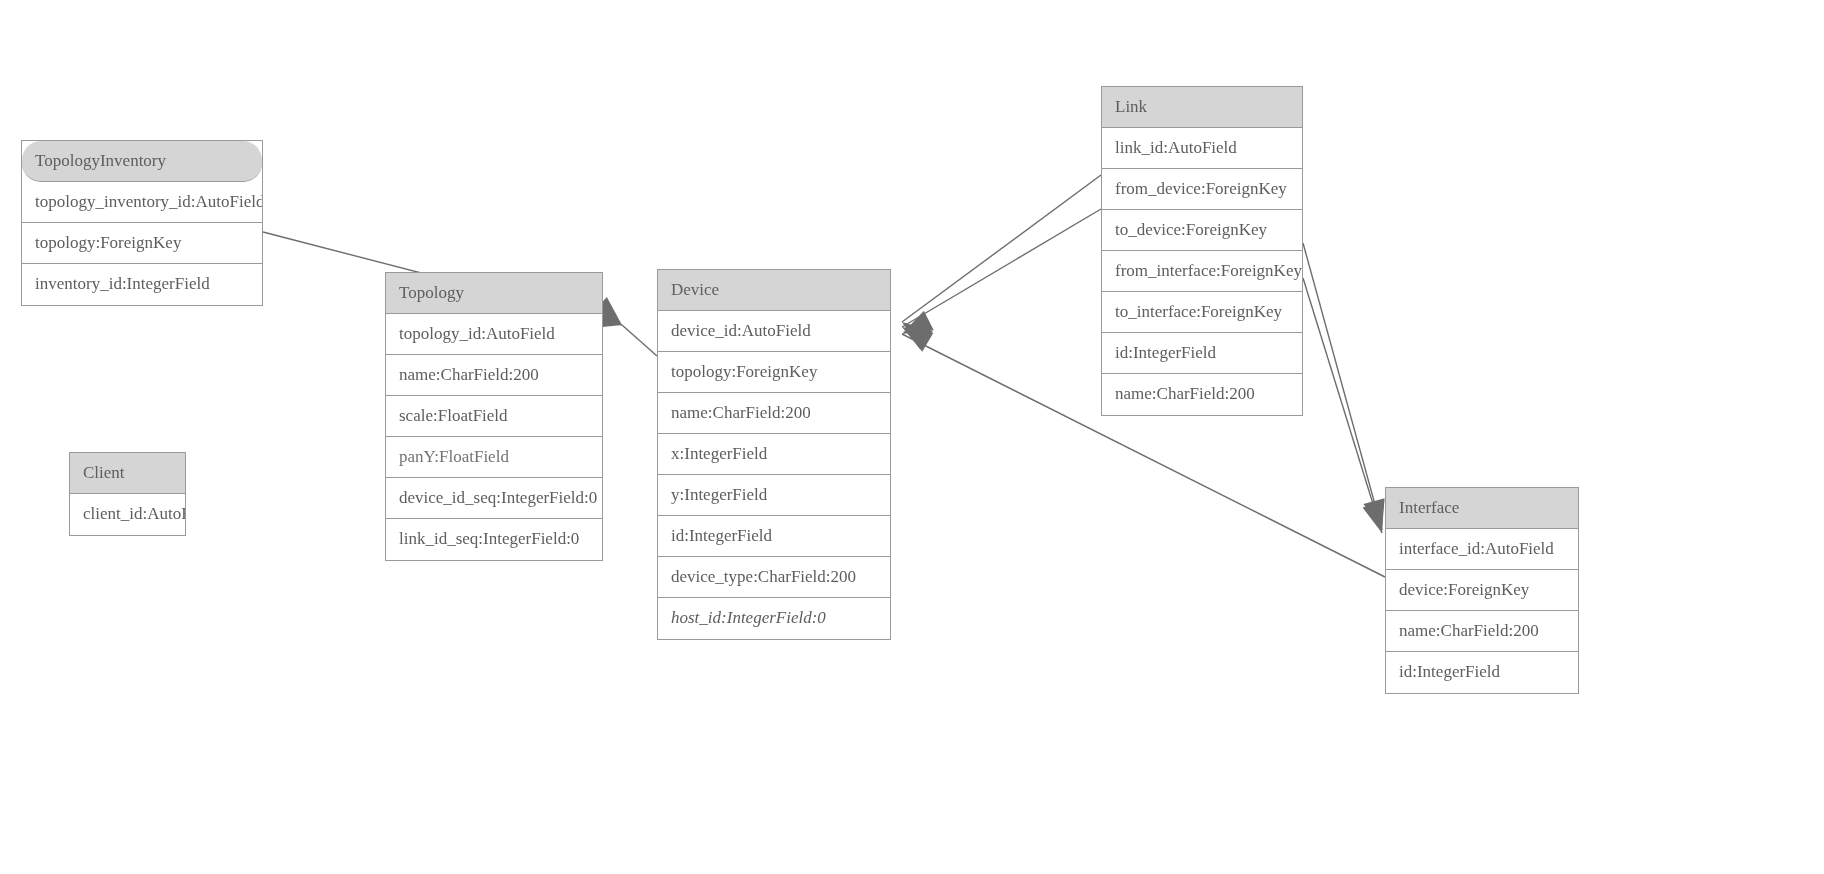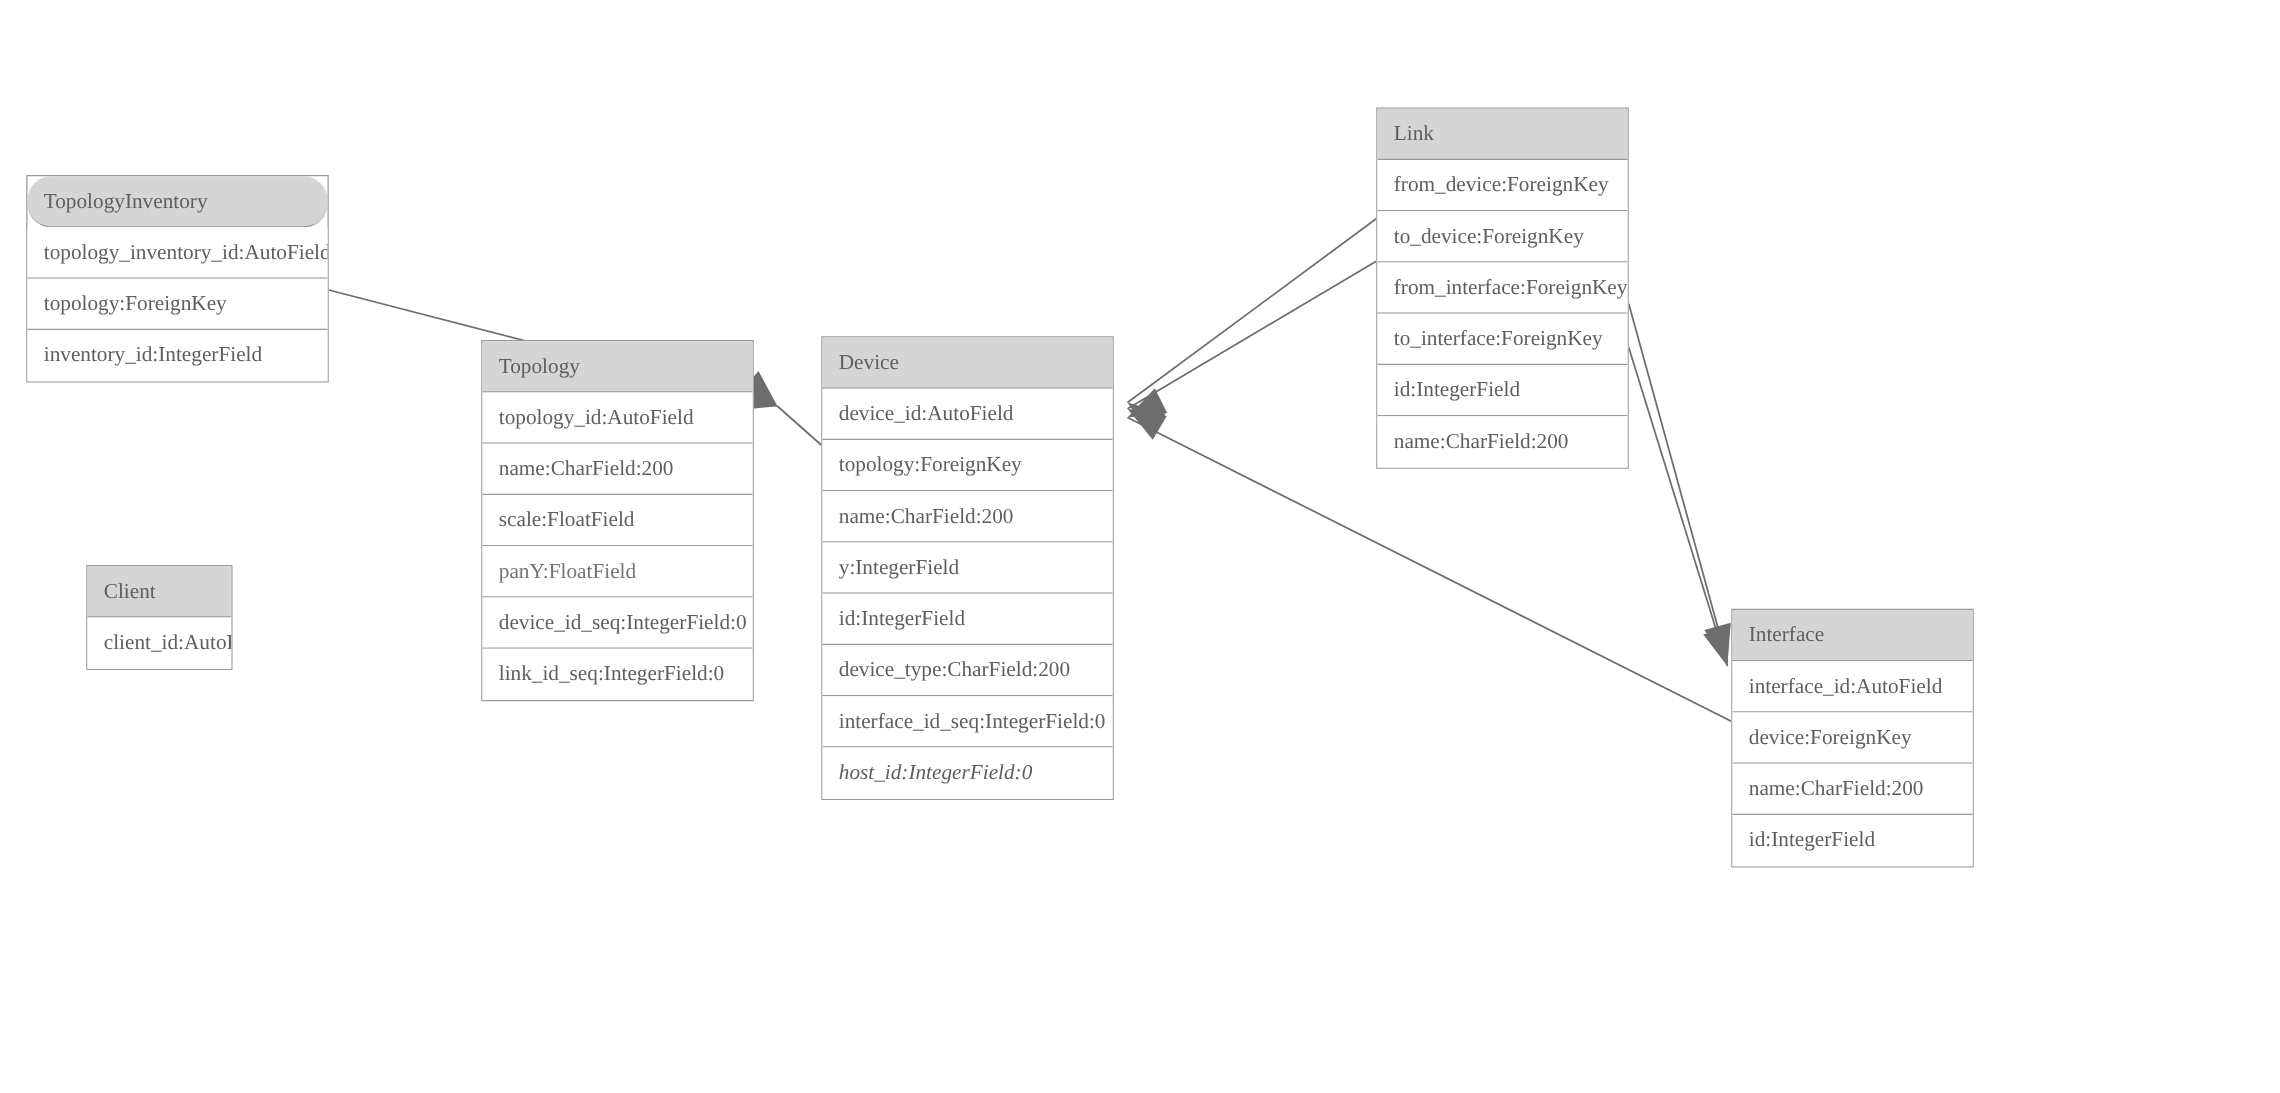--- a/index.html
+++ b/index.html
@@ -113,28 +113,29 @@
         <div class="entity-field" style="border-bottom-color: rgb(154, 154, 154); color: rgb(94, 94, 94);">scale:FloatField</div>
         <div class="entity-field" style="border-bottom-color: rgb(154, 154, 154); color: #737373;">panY:FloatField</div>
         <div class="entity-field" style="border-bottom-color: rgb(154, 154, 154); color: rgb(94, 94, 94);">device_id_seq:IntegerField:0</div>
         <div class="entity-field" style="border-bottom-color: rgb(154, 154, 154); color: rgb(94, 94, 94);">link_id_seq:IntegerField:0</div>
       </div>
       <div class="entity" style="left: 657px; top: 269px; width: 234px; border-color: rgb(154, 154, 154);">
         <div class="entity-header" style="background: rgb(213, 213, 213); border-bottom-color: rgb(154, 154, 154); color: rgb(94, 94, 94);">Device</div>
         <div class="entity-field" style="border-bottom-color: rgb(154, 154, 154); color: rgb(94, 94, 94);">device_id:AutoField</div>
         <div class="entity-field" style="border-bottom-color: rgb(154, 154, 154); color: rgb(94, 94, 94);">topology:ForeignKey</div>
         <div class="entity-field" style="border-bottom-color: rgb(154, 154, 154); color: rgb(94, 94, 94);">name:CharField:200</div>
+        <div class="entity-field" style="border-bottom-color: rgb(154, 154, 154); color: rgb(94, 94, 94);">x:IntegerField</div>
         <div class="entity-field" style="border-bottom-color: rgb(154, 154, 154); color: rgb(94, 94, 94);">y:IntegerField</div>
         <div class="entity-field" style="border-bottom-color: rgb(154, 154, 154); color: rgb(94, 94, 94);">id:IntegerField</div>
         <div class="entity-field" style="border-bottom-color: rgb(154, 154, 154); color: rgb(94, 94, 94);">device_type:CharField:200</div>
-        <div class="entity-field" style="border-bottom-color: rgb(154, 154, 154); color: rgb(94, 94, 94);">interface_id_seq:IntegerField:0</div>
         <div class="entity-field" style="border-bottom-color: rgb(154, 154, 154); color: rgb(94, 94, 94); font-style: italic;">host_id:IntegerField:0</div>
       </div>
       <div class="entity" style="left: 1101px; top: 86px; width: 202px; border-color: rgb(154, 154, 154);">
         <div class="entity-header" style="background: rgb(213, 213, 213); border-bottom-color: rgb(154, 154, 154); color: rgb(94, 94, 94);">Link</div>
+        <div class="entity-field" style="border-bottom-color: rgb(154, 154, 154); color: rgb(94, 94, 94);">link_id:AutoField</div>
         <div class="entity-field" style="border-bottom-color: rgb(154, 154, 154); color: rgb(94, 94, 94);">from_device:ForeignKey</div>
         <div class="entity-field" style="border-bottom-color: rgb(154, 154, 154); color: rgb(94, 94, 94);">to_device:ForeignKey</div>
         <div class="entity-field" style="border-bottom-color: rgb(154, 154, 154); color: rgb(94, 94, 94);">from_interface:ForeignKey</div>
         <div class="entity-field" style="border-bottom-color: rgb(154, 154, 154); color: rgb(94, 94, 94);">to_interface:ForeignKey</div>
         <div class="entity-field" style="border-bottom-color: rgb(154, 154, 154); color: rgb(94, 94, 94);">id:IntegerField</div>
         <div class="entity-field" style="border-bottom-color: rgb(154, 154, 154); color: rgb(94, 94, 94);">name:CharField:200</div>
       </div>
       <div class="entity" style="left: 1385px; top: 487px; width: 194px; border-color: rgb(154, 154, 154);">
         <div class="entity-header" style="background: rgb(213, 213, 213); border-bottom-color: rgb(154, 154, 154); color: rgb(94, 94, 94);">Interface</div>
         <div class="entity-field" style="border-bottom-color: rgb(154, 154, 154); color: rgb(94, 94, 94);">interface_id:AutoField</div>

